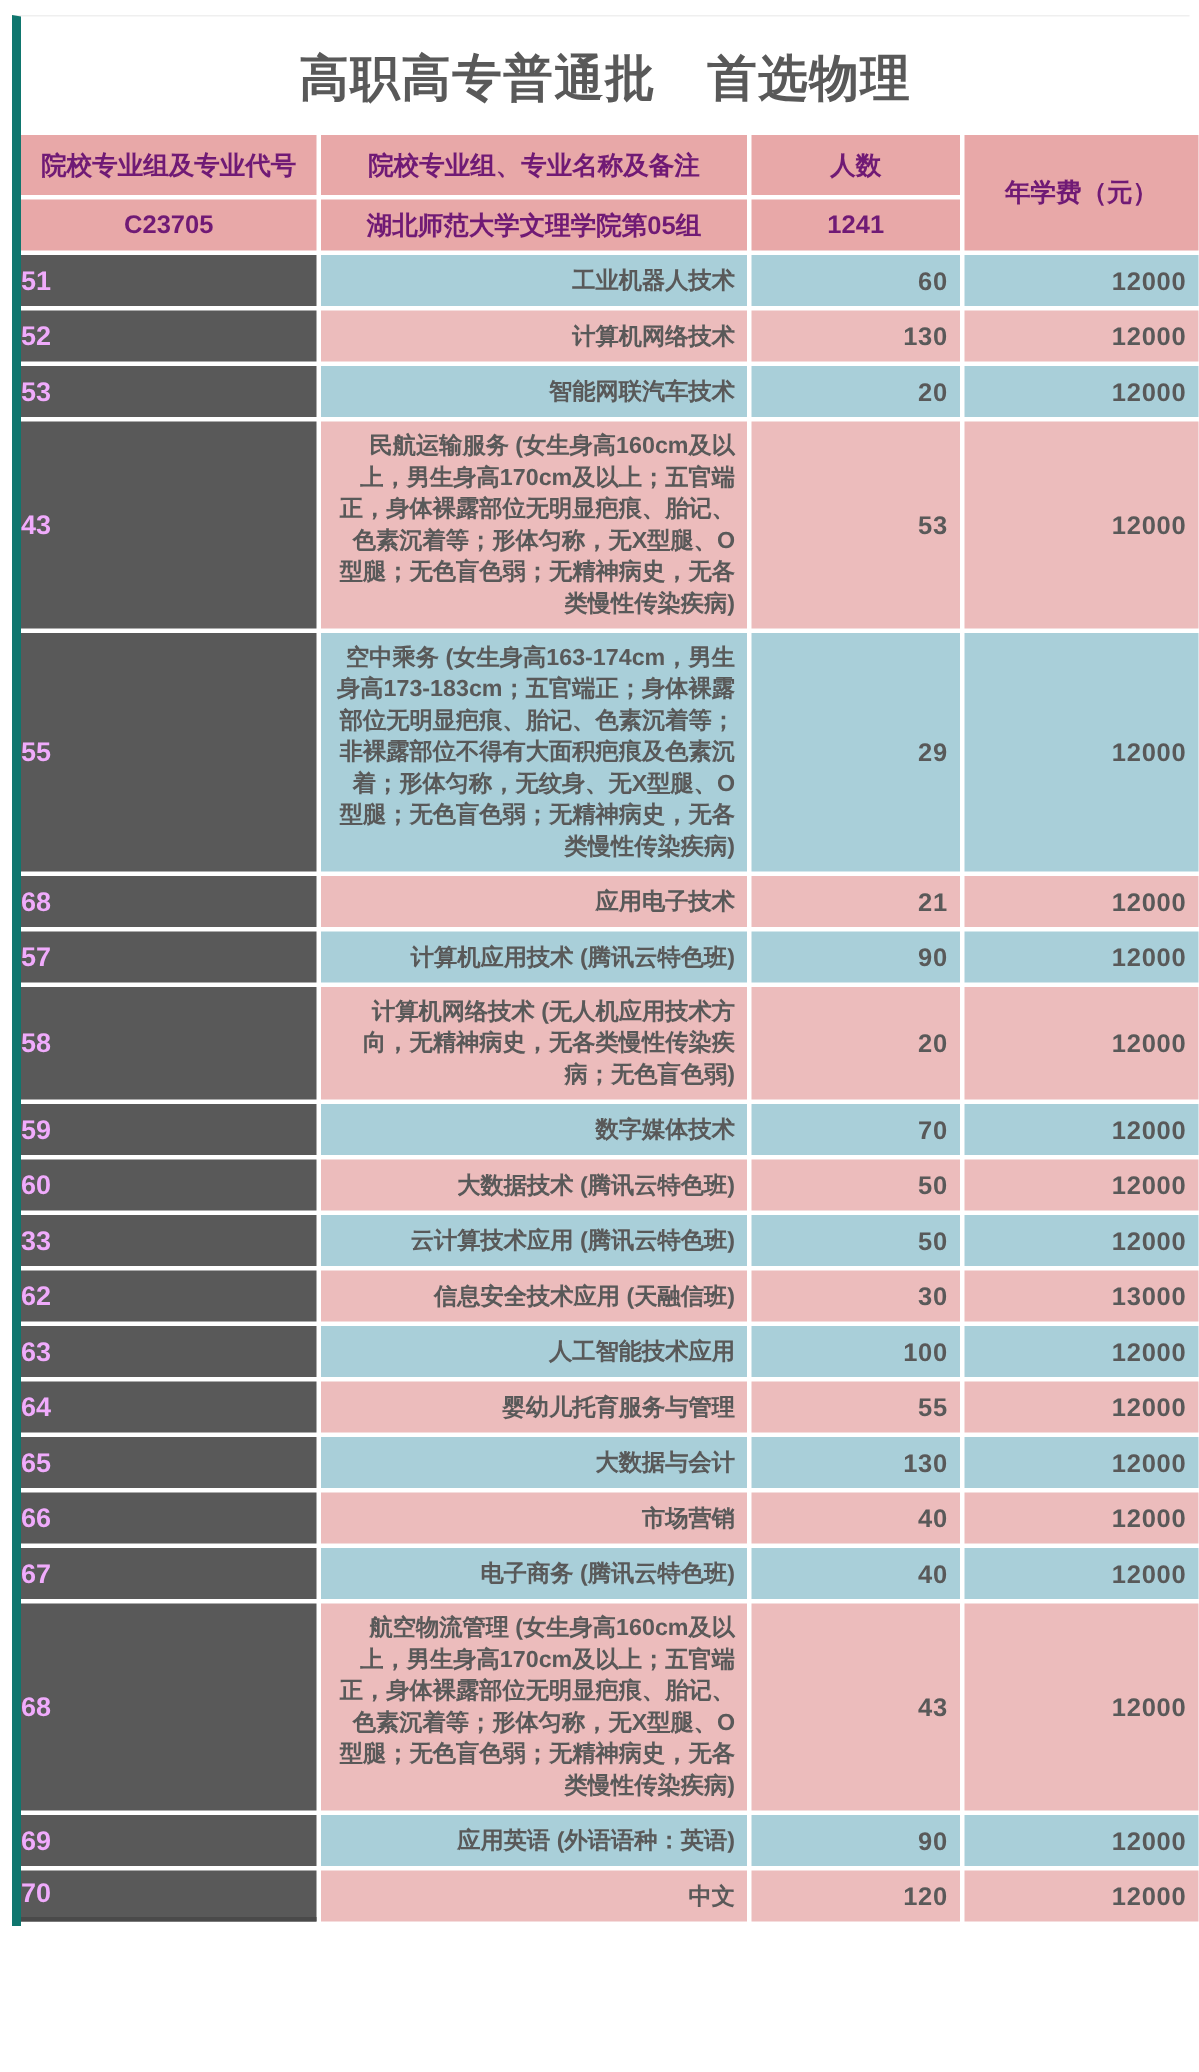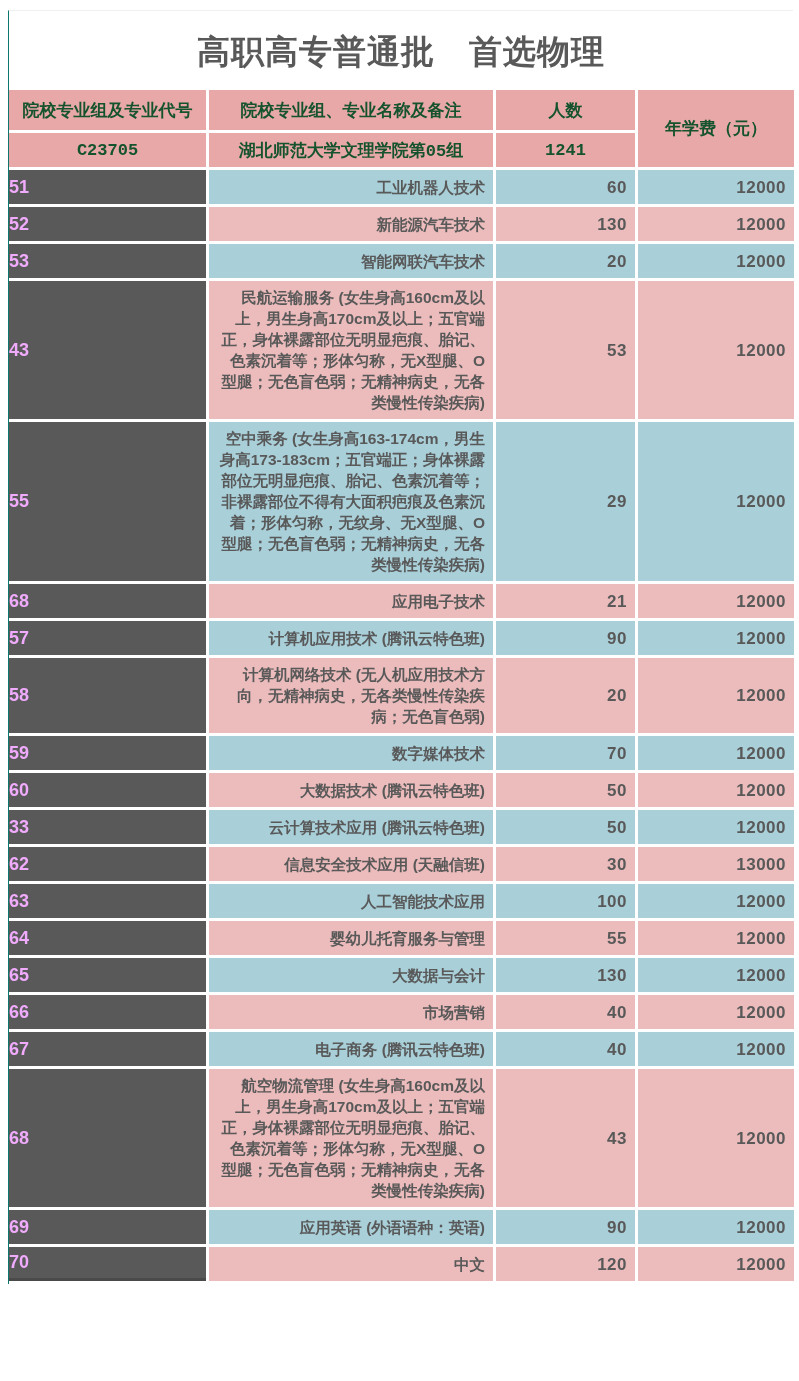--- a/index.html
+++ b/index.html
@@ -7,21 +7,21 @@
     width: 799px; height: 1381px;
     background: #ffffff;
     font-family: "Liberation Sans", "DejaVu Sans", sans-serif;
     overflow: hidden;
   }
   .sheet {
     position: absolute;
     left: 8px; top: 10px;
     width: 785px;
     border-top: 1px solid #efefef;
-    border-left: 1px solid #0f766e;
+    border-left: 6px solid #0f766e;
   }
   .title-block {
     width: 100%;
     padding: 18px 0 12px 0;
     text-align: center;
   }
   .title-line {
     font-size: 33px;
     font-weight: 600;
     color: var(--dark, #595959);
@@ -35,26 +35,25 @@
     border-spacing: 3px;
     table-layout: fixed;
   }
   col.c1 { width: 197px; }
   col.c2 { width: 284px; }
   col.c3 { width: 139px; }
   col.c4 { width: 156px; }
 
   th.hdr, td.hdr {
     background: var(--header-pink, #e8a8a8);
-    color: #14532d;
+    color: #701a75;
     font-weight: 700;
     font-size: 17px;
     text-align: center;
     vertical-align: middle;
-    font-family: Liberation Mono, monospace;
   }
   tr.hdr-row1 th { height: 40px; }
   tr.hdr-row2 td { height: 34px; }
 
   td.code {
     background: var(--dark, #595959);
     color: #f0abfc;
     font-weight: 700;
     font-size: 18px;
     vertical-align: middle;
@@ -106,21 +105,21 @@
     </thead>
     <tbody id="rows">
         <tr>
     <td class="code">51</td>
     <td class="cell major t-blue">工业机器人技术</td>
     <td class="cell num t-blue">60</td>
     <td class="cell num t-blue">12000</td>
   </tr>
         <tr>
     <td class="code">52</td>
-    <td class="cell major t-pink">新能源汽车技术</td>
+    <td class="cell major t-pink">计算机网络技术</td>
     <td class="cell num t-pink">130</td>
     <td class="cell num t-pink">12000</td>
   </tr>
         <tr>
     <td class="code">53</td>
     <td class="cell major t-blue">智能网联汽车技术</td>
     <td class="cell num t-blue">20</td>
     <td class="cell num t-blue">12000</td>
   </tr>
         <tr>

